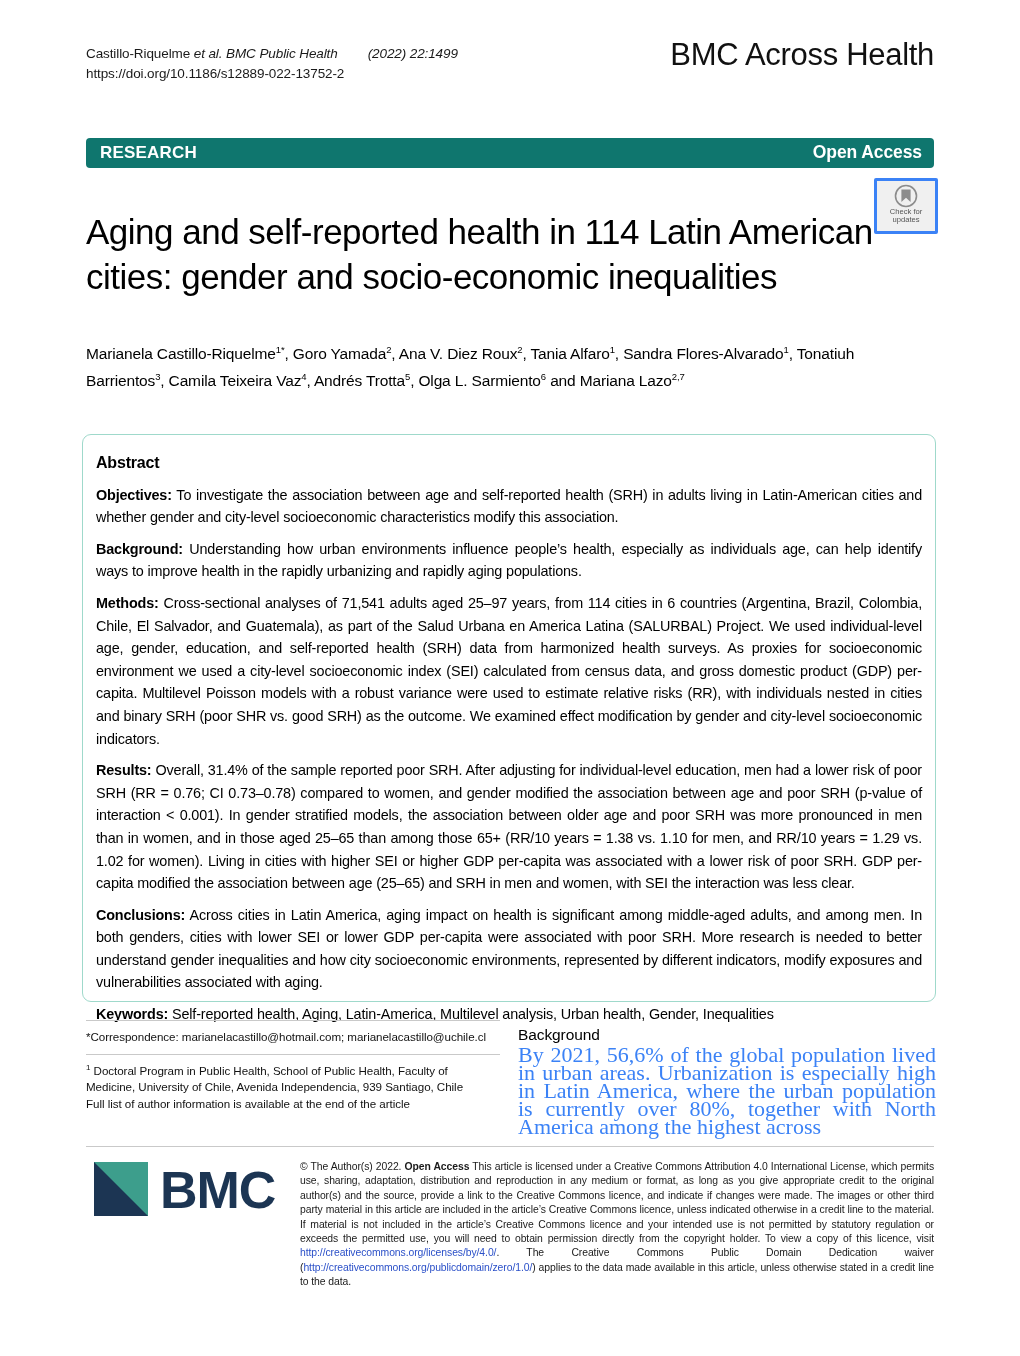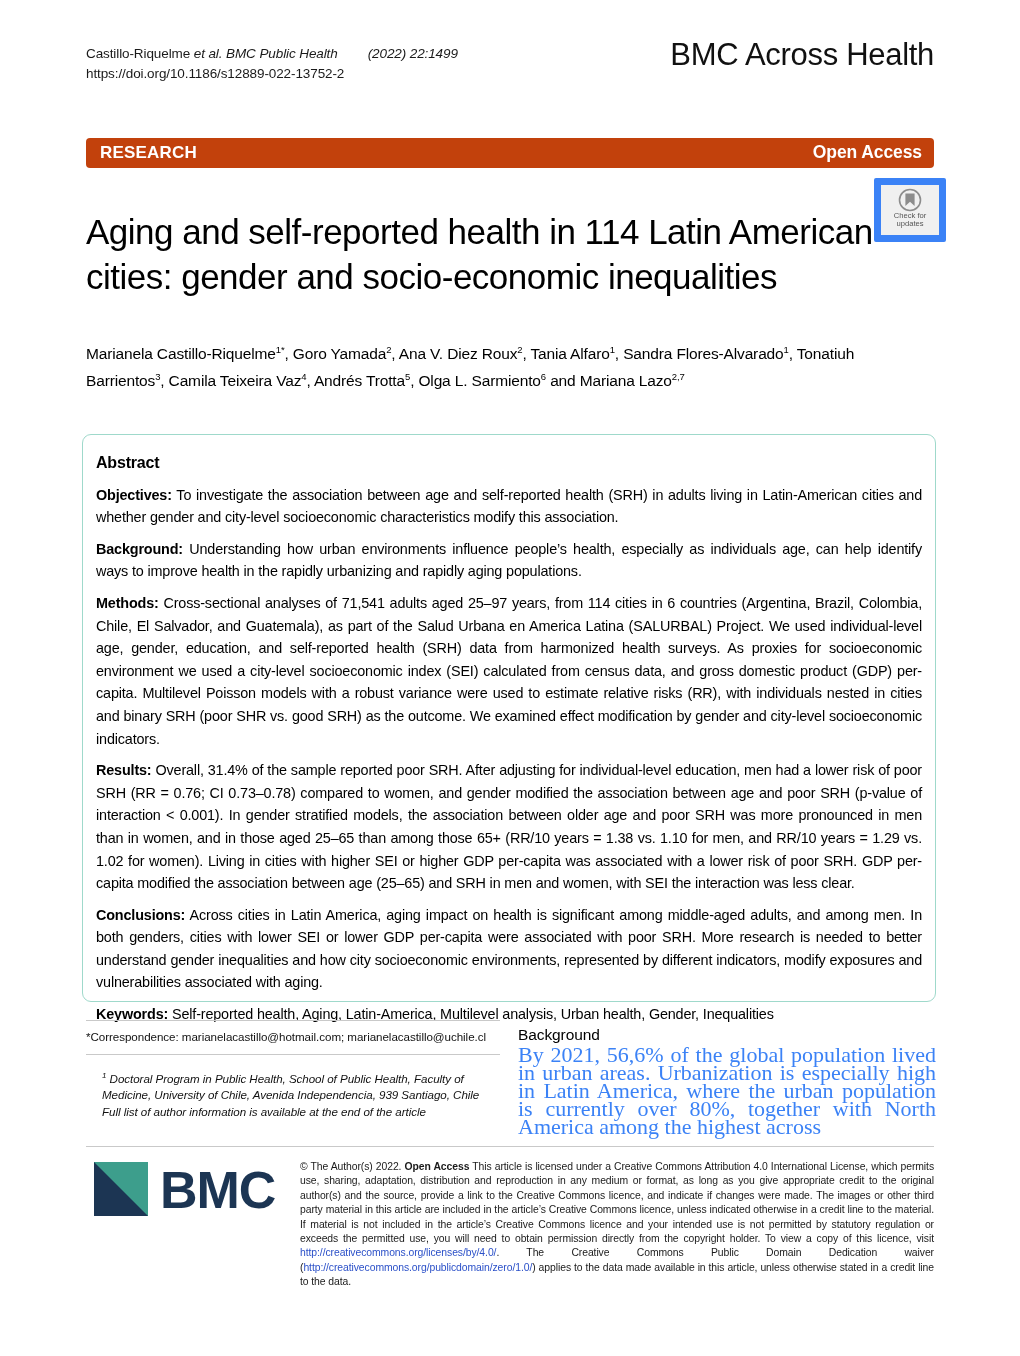--- a/index.html
+++ b/index.html
@@ -49,21 +49,21 @@
     white-space: nowrap;
   }
 
   
   .banner {
     position: absolute;
     left: 86px;
     top: 138px;
     width: 848px;
     height: 30px;
-    background: #c2410c;
+    background: #0f766e;
     border-radius: 4px;
   }
   .banner .research {
     position: absolute;
     left: 14px;
     top: 5px;
     font-size: 17px;
     font-weight: bold;
     color: #ffffff;
     letter-spacing: 0.2px;
@@ -79,21 +79,21 @@
   }
 
   
   .cfu {
     position: absolute;
     left: 874px;
     top: 178px;
     width: 58px;
     height: 50px;
     background: #f0f0f0;
-    border: 7px solid #3b82f6;
+    border: 3px solid #3b82f6;
     border-radius: 2px;
     text-align: center;
   }
   .cfu .cfu-icon {
     display: block;
     margin: 3px auto 0 auto;
     width: 24px;
     height: 24px;
   }
   .cfu .cfu-text {
@@ -183,22 +183,21 @@
     line-height: 15.5px;
     letter-spacing: -0.05px;
     color: #111111;
     margin: 0 0 9px 0;
   }
   .affil {
     font-size: 11.6px;
     line-height: 16.5px;
     letter-spacing: -0.05px;
     color: #111111;
-    margin: 16px;
-    font-style: italic;
+    margin: 0;
   }
   .affil sup { font-size: 8px; vertical-align: super; line-height: 0; }
 
   .col-right {
     position: absolute;
     left: 518px;
     top: 1026px;
     width: 418px;
     font-family: "Liberation Serif", serif;
   }

